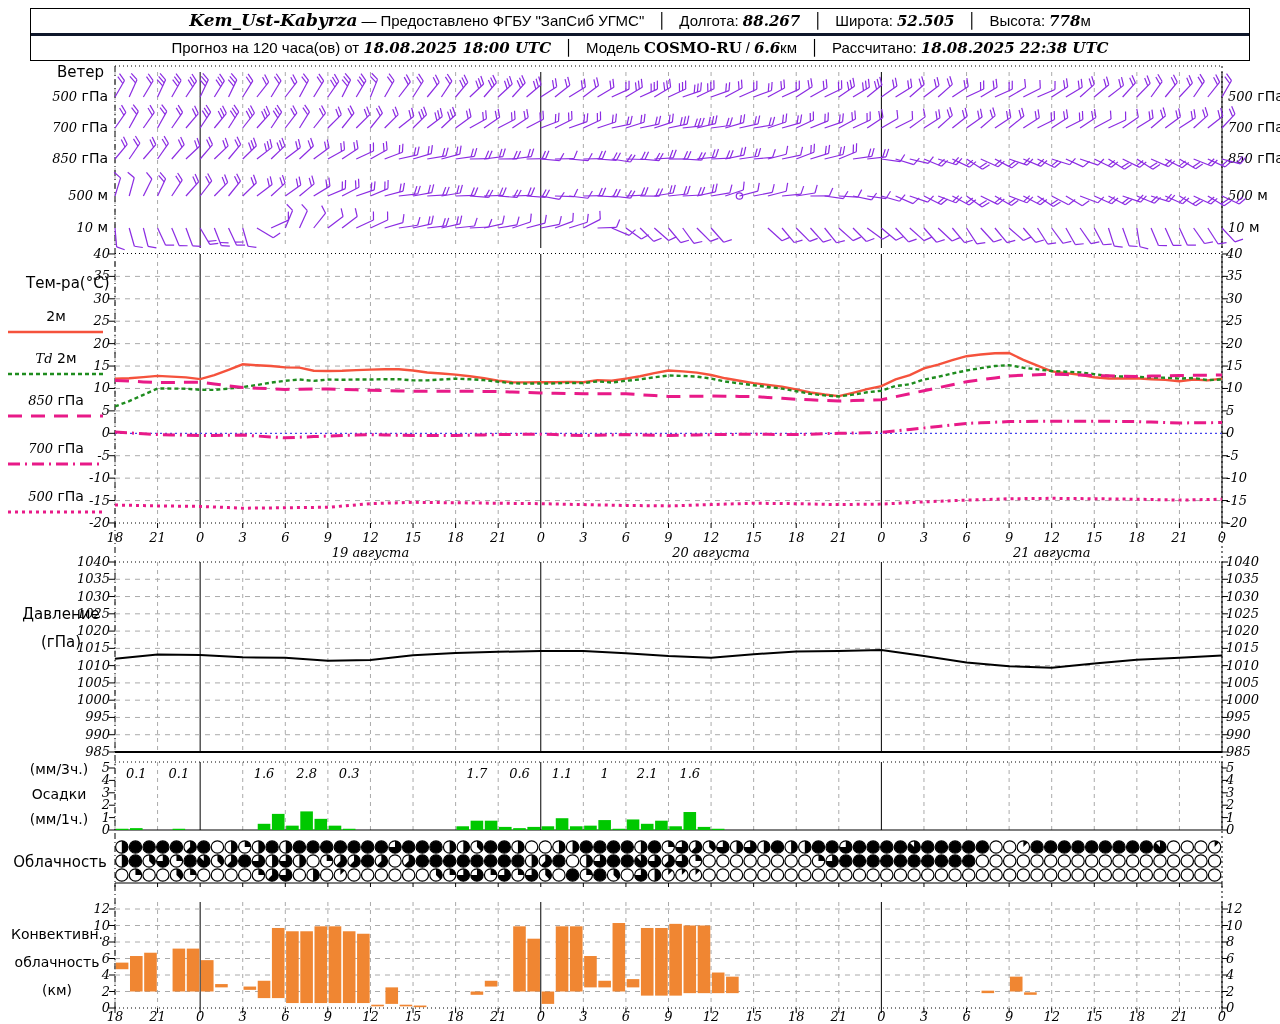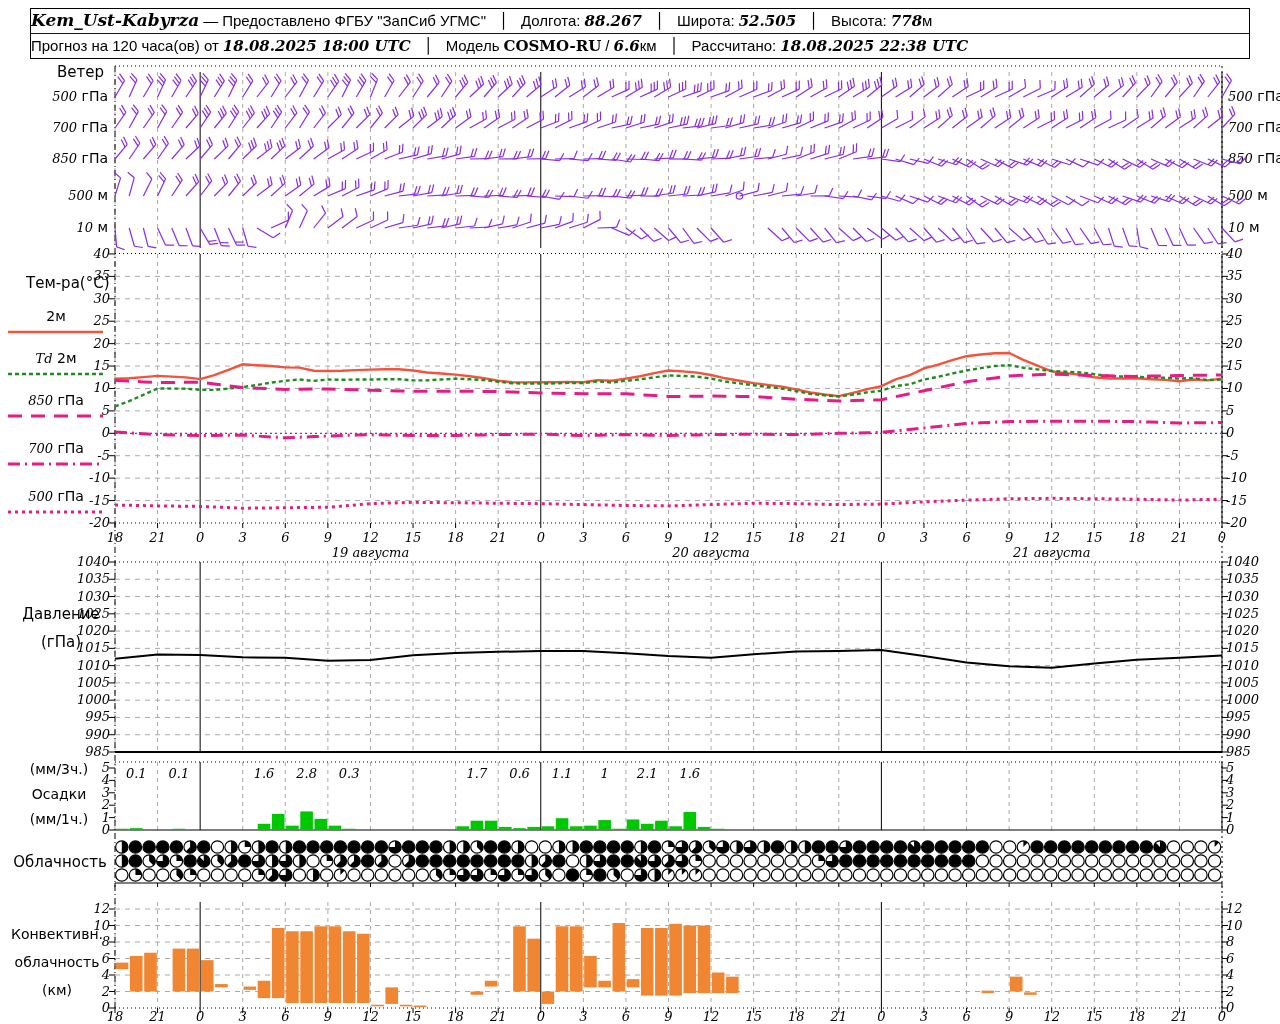--- a/index.html
+++ b/index.html
@@ -1,19 +1,19 @@
 <!DOCTYPE html>
 <html><head>
 <meta charset="utf-8">
 <style>
   body{margin:0;background:#e8e8e8}
   .page{position:relative;width:1280px;height:1024px;background:#fff;overflow:hidden}
   .header{position:absolute;left:30px;top:8px;width:1218px;border:1px solid #000;background:#fff}
-  .hrow{height:24px;line-height:24px;text-align:left;white-space:nowrap;overflow:hidden}
-  .hrow+.hrow{border-top:1px solid #0f172a}
+  .hrow{height:24px;line-height:24px;text-align:center;white-space:nowrap;overflow:hidden}
+  .hrow+.hrow{border-top:3px solid #0f172a}
   .h-sans{font:15px "Liberation Sans","DejaVu Sans",sans-serif;color:#000}
   .h-station{font:bold italic 17px "DejaVu Serif","Liberation Serif",serif}
   .h-val{font:bold italic 15px "DejaVu Serif","Liberation Serif",serif}
   .h-model{font:bold 15px "DejaVu Serif","Liberation Serif",serif}
   .sep{margin:0 9px;font:15px "DejaVu Sans",sans-serif}
   svg text{fill:#000}
   .tick{font:italic 13px "DejaVu Serif","Liberation Serif",serif}
   .slbl{font:14px "DejaVu Sans","Liberation Sans",sans-serif}
   .slbl15{font:15px "DejaVu Sans","Liberation Sans",sans-serif}
 </style>

